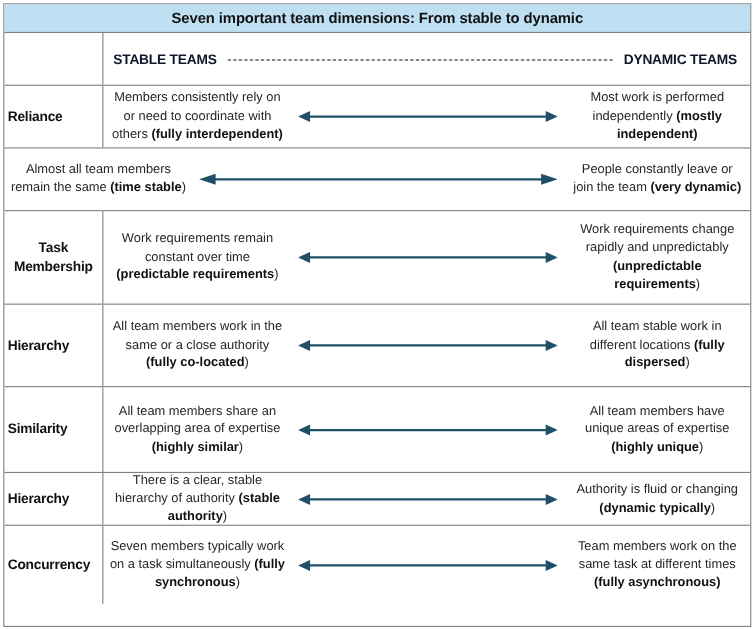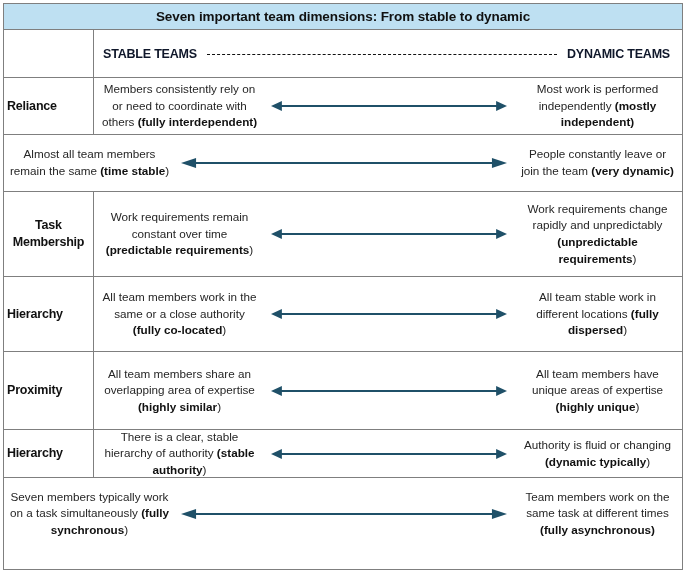--- a/index.html
+++ b/index.html
@@ -254,21 +254,21 @@
           <polygon points="260,7 248,2 248,12" fill="#1F5068"></polygon>
         </svg>
       </div>
       <div class="right-cell">
         <span class="desc"><span>All team stable work in different locations </span><span class="tag">(fully dispersed</span><span>)</span></span>
       </div>
     </div>
 
     <div class="row r4">
       <div class="dim-cell">
-        <span class="dim-label">Proximity</span>
+        <span class="dim-label">Similarity</span>
       </div>
       <div class="left-cell">
         <span class="desc"><span>All team members share an overlapping area of expertise </span><span class="tag">(highly similar</span><span>)</span></span>
       </div>
       <div class="mid-cell">
         <svg class="arrow" viewBox="0 0 260 14" preserveAspectRatio="none">
           <line x1="10" y1="7" x2="250" y2="7" stroke="#1F5068" stroke-width="2"></line>
           <polygon points="0,7 12,2 12,12" fill="#1F5068"></polygon>
           <polygon points="260,7 248,2 248,12" fill="#1F5068"></polygon>
         </svg>
@@ -291,20 +291,23 @@
           <polygon points="0,7 12,2 12,12" fill="#1F5068"></polygon>
           <polygon points="260,7 248,2 248,12" fill="#1F5068"></polygon>
         </svg>
       </div>
       <div class="right-cell">
         <span class="desc"><span>Authority is fluid or changing </span><span class="tag">(dynamic typically</span><span>)</span></span>
       </div>
     </div>
 
     <div class="row r6">
+      <div class="dim-cell">
+        <span class="dim-label">Concurrency</span>
+      </div>
       <div class="left-cell">
         <span class="desc"><span>Seven members typically work on a task simultaneously </span><span class="tag">(fully synchronous</span><span>)</span></span>
       </div>
       <div class="mid-cell">
         <svg class="arrow" viewBox="0 0 260 14" preserveAspectRatio="none">
           <line x1="10" y1="7" x2="250" y2="7" stroke="#1F5068" stroke-width="2"></line>
           <polygon points="0,7 12,2 12,12" fill="#1F5068"></polygon>
           <polygon points="260,7 248,2 248,12" fill="#1F5068"></polygon>
         </svg>
       </div>

